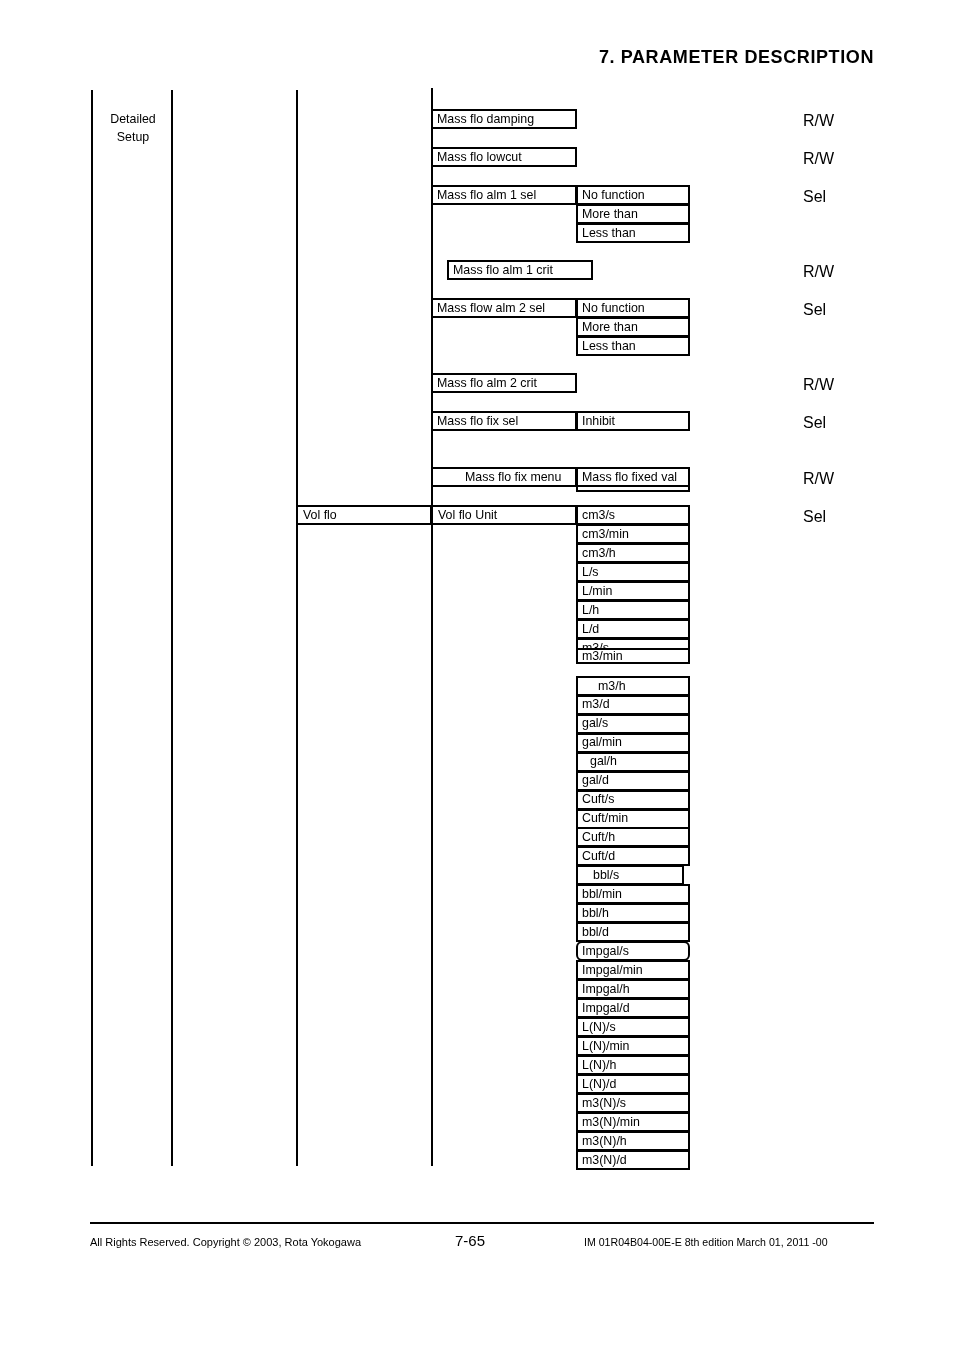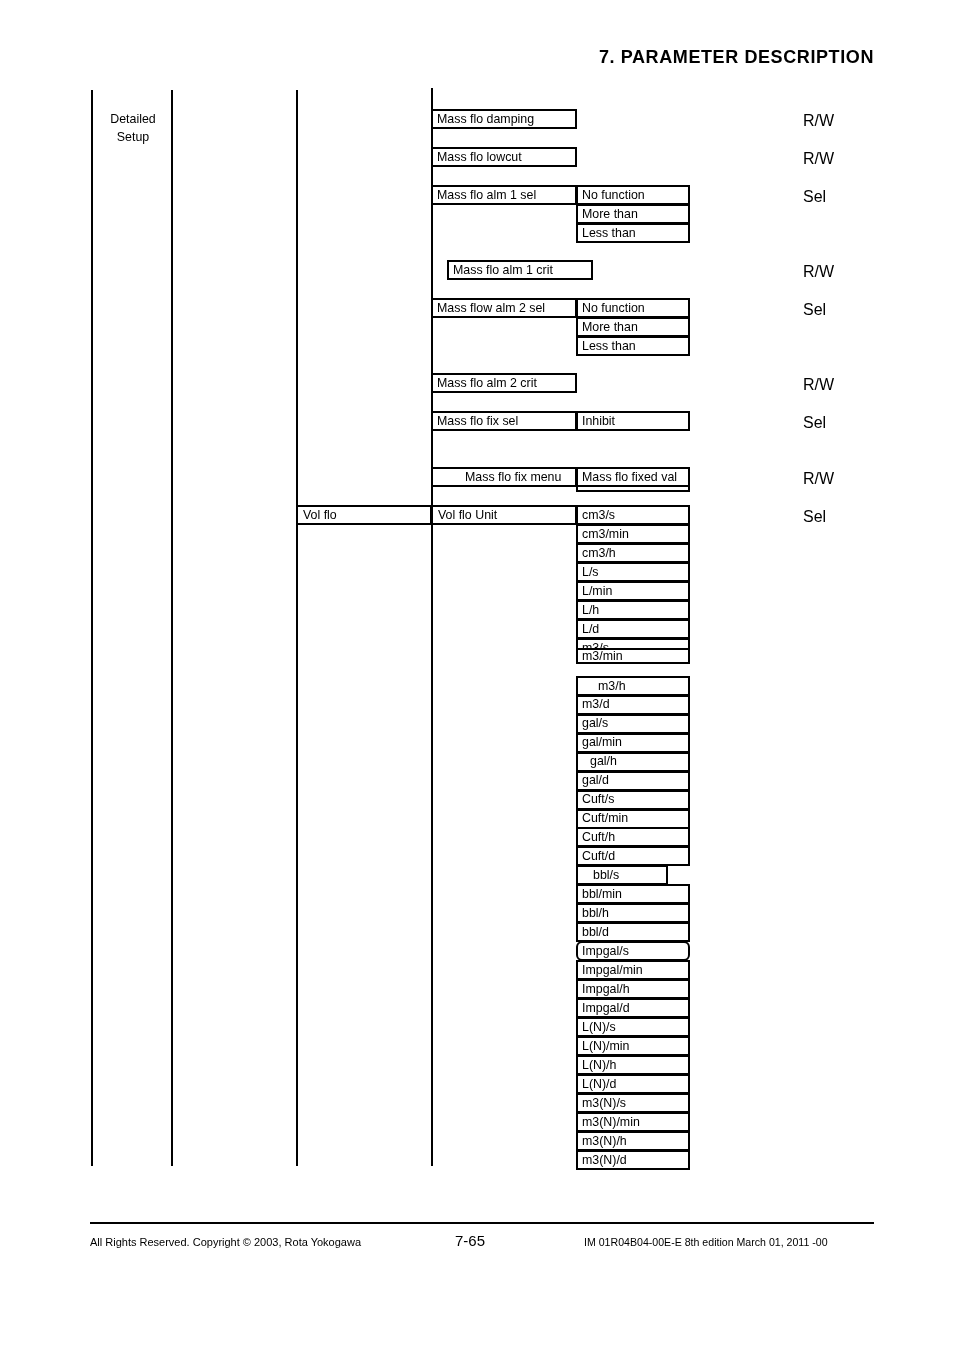--- a/index.html
+++ b/index.html
@@ -191,21 +191,21 @@
       <div class="box" style="left: 576px; top: 675.73px; width: 114px; height: 20px; padding-left: 20px;">m3/h</div>
       <div class="box" style="left: 576px; top: 694.7px; width: 114px; height: 20px;">m3/d</div>
       <div class="box" style="left: 576px; top: 713.67px; width: 114px; height: 20px;">gal/s</div>
       <div class="box" style="left: 576px; top: 732.64px; width: 114px; height: 20px;">gal/min</div>
       <div class="box" style="left: 576px; top: 751.61px; width: 114px; height: 20px; padding-left: 12px;">gal/h</div>
       <div class="box" style="left: 576px; top: 770.58px; width: 114px; height: 20px;">gal/d</div>
       <div class="box" style="left: 576px; top: 789.55px; width: 114px; height: 20px;">Cuft/s</div>
       <div class="box" style="left: 576px; top: 808.52px; width: 114px; height: 20px;">Cuft/min</div>
       <div class="box" style="left: 576px; top: 827.49px; width: 114px; height: 20px;">Cuft/h</div>
       <div class="box" style="left: 576px; top: 846.46px; width: 114px; height: 20px;">Cuft/d</div>
-      <div class="box" style="left: 576px; top: 865.43px; width: 92px; height: 20px; padding-left: 15px;">bbl/s</div>
+      <div class="box" style="left: 576px; top: 865.43px; width: 108px; height: 20px; padding-left: 15px;">bbl/s</div>
       <div class="box" style="left: 576px; top: 884.4px; width: 114px; height: 20px;">bbl/min</div>
       <div class="box" style="left: 576px; top: 903.37px; width: 114px; height: 20px;">bbl/h</div>
       <div class="box" style="left: 576px; top: 922.34px; width: 114px; height: 20px;">bbl/d</div>
       <div class="box" style="left: 576px; top: 941.31px; width: 114px; height: 20px; border-radius: 6px;">Impgal/s</div>
       <div class="box" style="left: 576px; top: 960.28px; width: 114px; height: 20px;">Impgal/min</div>
       <div class="box" style="left: 576px; top: 979.25px; width: 114px; height: 20px;">Impgal/h</div>
       <div class="box" style="left: 576px; top: 998.22px; width: 114px; height: 20px;">Impgal/d</div>
       <div class="box" style="left: 576px; top: 1017.19px; width: 114px; height: 20px;">L(N)/s</div>
       <div class="box" style="left: 576px; top: 1036.16px; width: 114px; height: 20px;">L(N)/min</div>
       <div class="box" style="left: 576px; top: 1055.13px; width: 114px; height: 20px;">L(N)/h</div>

